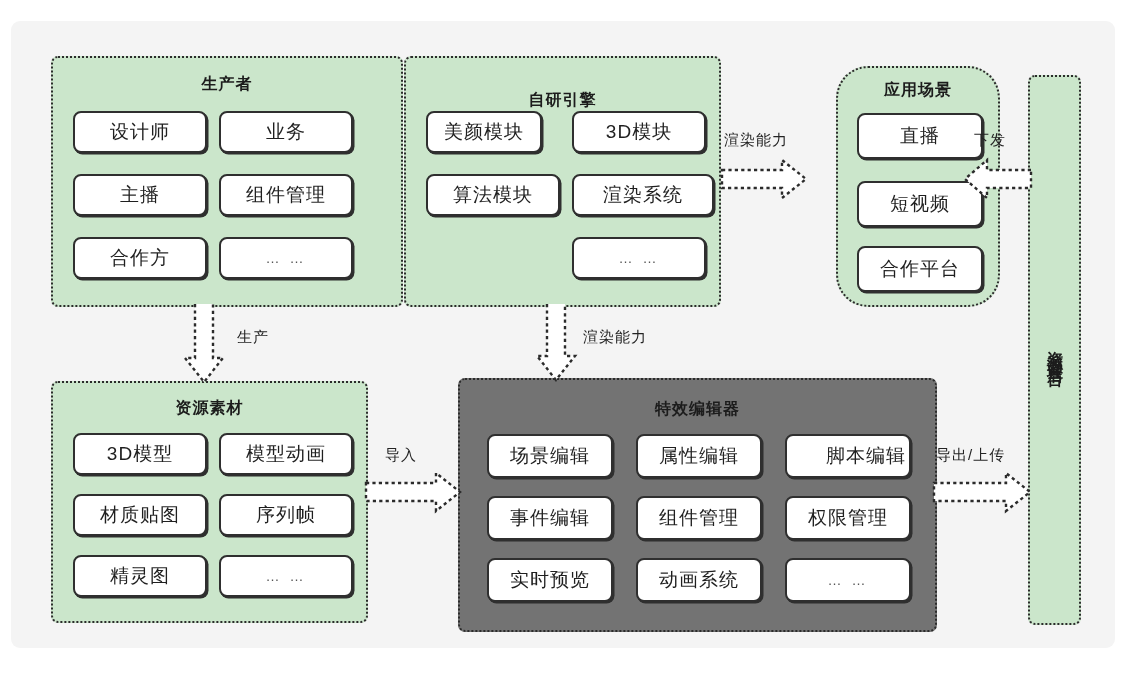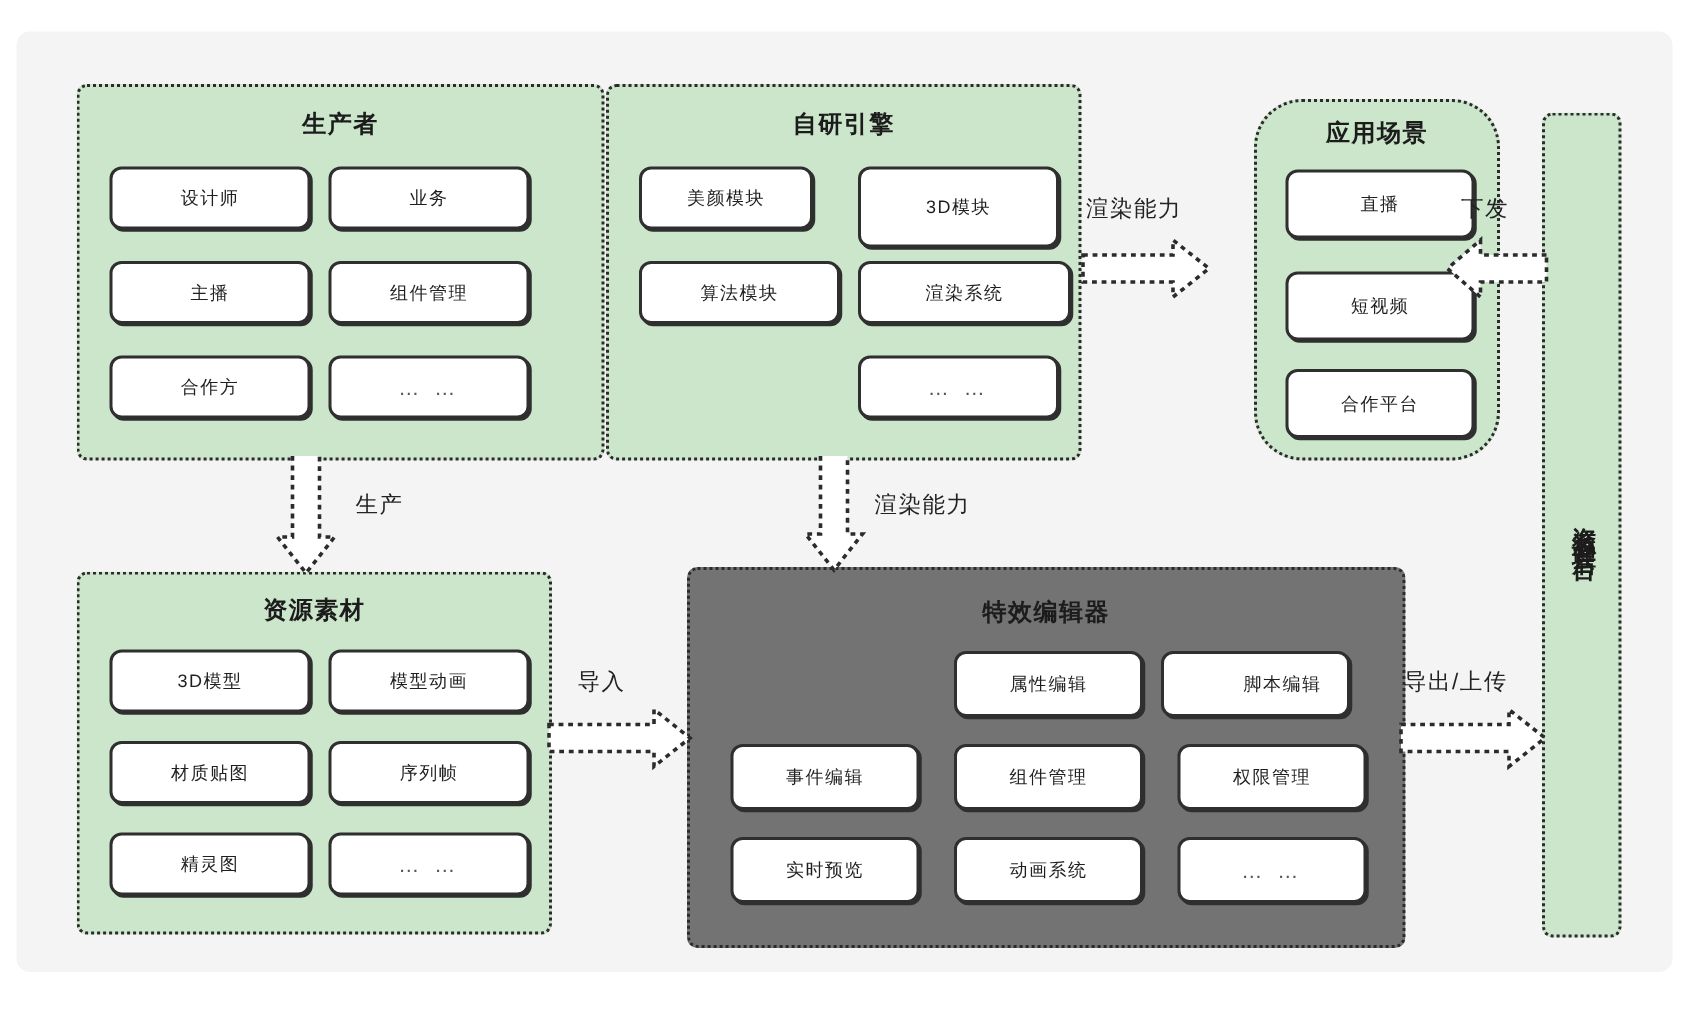--- a/index.html
+++ b/index.html
@@ -42,21 +42,21 @@
   }
 
   
   .node{
     position:absolute;
     background:#ffffff;
     border:2.5px solid #2f2f2f;
     border-radius:8px;
     box-sizing:border-box;
     display:flex;align-items:center;justify-content:center;
-    font-size:12px;
+    font-size:19px;
     color:#1f1f1f;
     letter-spacing:1px;
     box-shadow:1.5px 1.5px 0 #2f2f2f;
   }
   .node.ellipsis{font-size:14px;letter-spacing:3px;color:#555;}
 
   
   .vtext{
     position:absolute;
     left:0;right:0;
@@ -101,23 +101,23 @@
     <div class="group-title" style="top:18px;">生产者</div>
     <div class="node" style="left:20px;top:53px;width:134px;height:42px;">设计师</div>
     <div class="node" style="left:166px;top:53px;width:134px;height:42px;">业务</div>
     <div class="node" style="left:20px;top:116px;width:134px;height:42px;">主播</div>
     <div class="node" style="left:166px;top:116px;width:134px;height:42px;">组件管理</div>
     <div class="node" style="left:20px;top:179px;width:134px;height:42px;">合作方</div>
     <div class="node ellipsis" style="left:166px;top:179px;width:134px;height:42px;">… …</div>
   </div>
 
   <div class="group green" style="left:404px;top:56px;width:317px;height:251px;">
-    <div class="group-title" style="top:18px;">自研引擎</div>
+    <div class="group-title" style="top:34px;">自研引擎</div>
     <div class="node" style="left:20px;top:53px;width:116px;height:42px;">美颜模块</div>
-    <div class="node" style="left:166px;top:53px;width:134px;height:54px;">3D模块</div>
+    <div class="node" style="left:166px;top:53px;width:134px;height:42px;">3D模块</div>
     <div class="node" style="left:20px;top:116px;width:134px;height:42px;">算法模块</div>
     <div class="node" style="left:166px;top:116px;width:142px;height:42px;">渲染系统</div>
     <div class="node ellipsis" style="left:166px;top:179px;width:134px;height:42px;">… …</div>
   </div>
 
   <div class="group green" style="left:836px;top:66px;width:164px;height:241px;border-radius:32px;">
     <div class="group-title" style="top:14px;">应用场景</div>
     <div class="node" style="left:19px;top:45px;width:126px;height:46px;">直播</div>
     <div class="node" style="left:19px;top:113px;width:126px;height:46px;">短视频</div>
     <div class="node" style="left:19px;top:178px;width:126px;height:46px;">合作平台</div>
@@ -128,22 +128,23 @@
     <div class="node" style="left:20px;top:50px;width:134px;height:42px;">3D模型</div>
     <div class="node" style="left:166px;top:50px;width:134px;height:42px;">模型动画</div>
     <div class="node" style="left:20px;top:111px;width:134px;height:42px;text-align:center;">材质贴图</div>
     <div class="node" style="left:166px;top:111px;width:134px;height:42px;">序列帧</div>
     <div class="node" style="left:20px;top:172px;width:134px;height:42px;">精灵图</div>
     <div class="node ellipsis" style="left:166px;top:172px;width:134px;height:42px;">… …</div>
   </div>
 
   <div class="group orange" style="left:458px;top:378px;width:479px;height:254px;">
     <div class="group-title" style="top:21px;">特效编辑器</div>
+    <div class="node" style="left:27px;top:54px;width:126px;height:44px;">场景编辑</div>
     <div class="node" style="left:176px;top:54px;width:126px;height:44px;">属性编辑</div>
-    <div class="node" style="left:314px;top:54px;width:126px;height:44px;padding-left:36px;">脚本编辑</div>
+    <div class="node" style="left:325px;top:54px;width:126px;height:44px;padding-left:36px;">脚本编辑</div>
     <div class="node" style="left:27px;top:116px;width:126px;height:44px;">事件编辑</div>
     <div class="node" style="left:176px;top:116px;width:126px;height:44px;">组件管理</div>
     <div class="node" style="left:325px;top:116px;width:126px;height:44px;">权限管理</div>
     <div class="node" style="left:27px;top:178px;width:126px;height:44px;">实时预览</div>
     <div class="node" style="left:176px;top:178px;width:126px;height:44px;">动画系统</div>
     <div class="node ellipsis" style="left:325px;top:178px;width:126px;height:44px;">… …</div>
   </div>
 
   <div class="group green" style="left:1028px;top:75px;width:53px;height:550px;">
     <div class="vtext" style="top:0;bottom:0;">资源管理后台</div>

